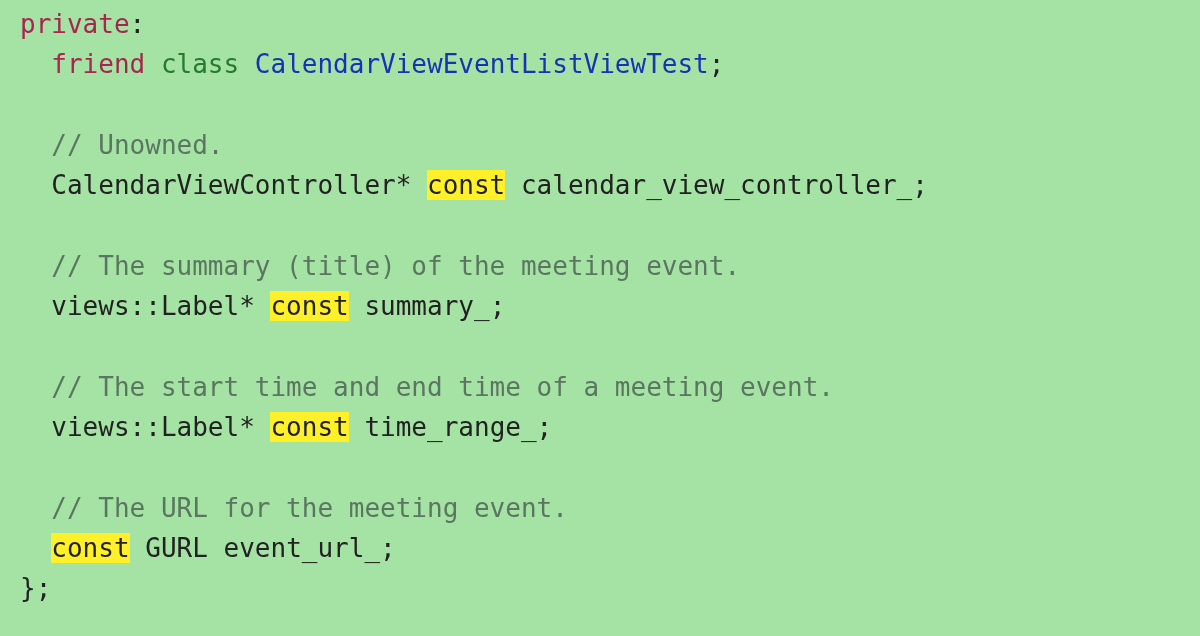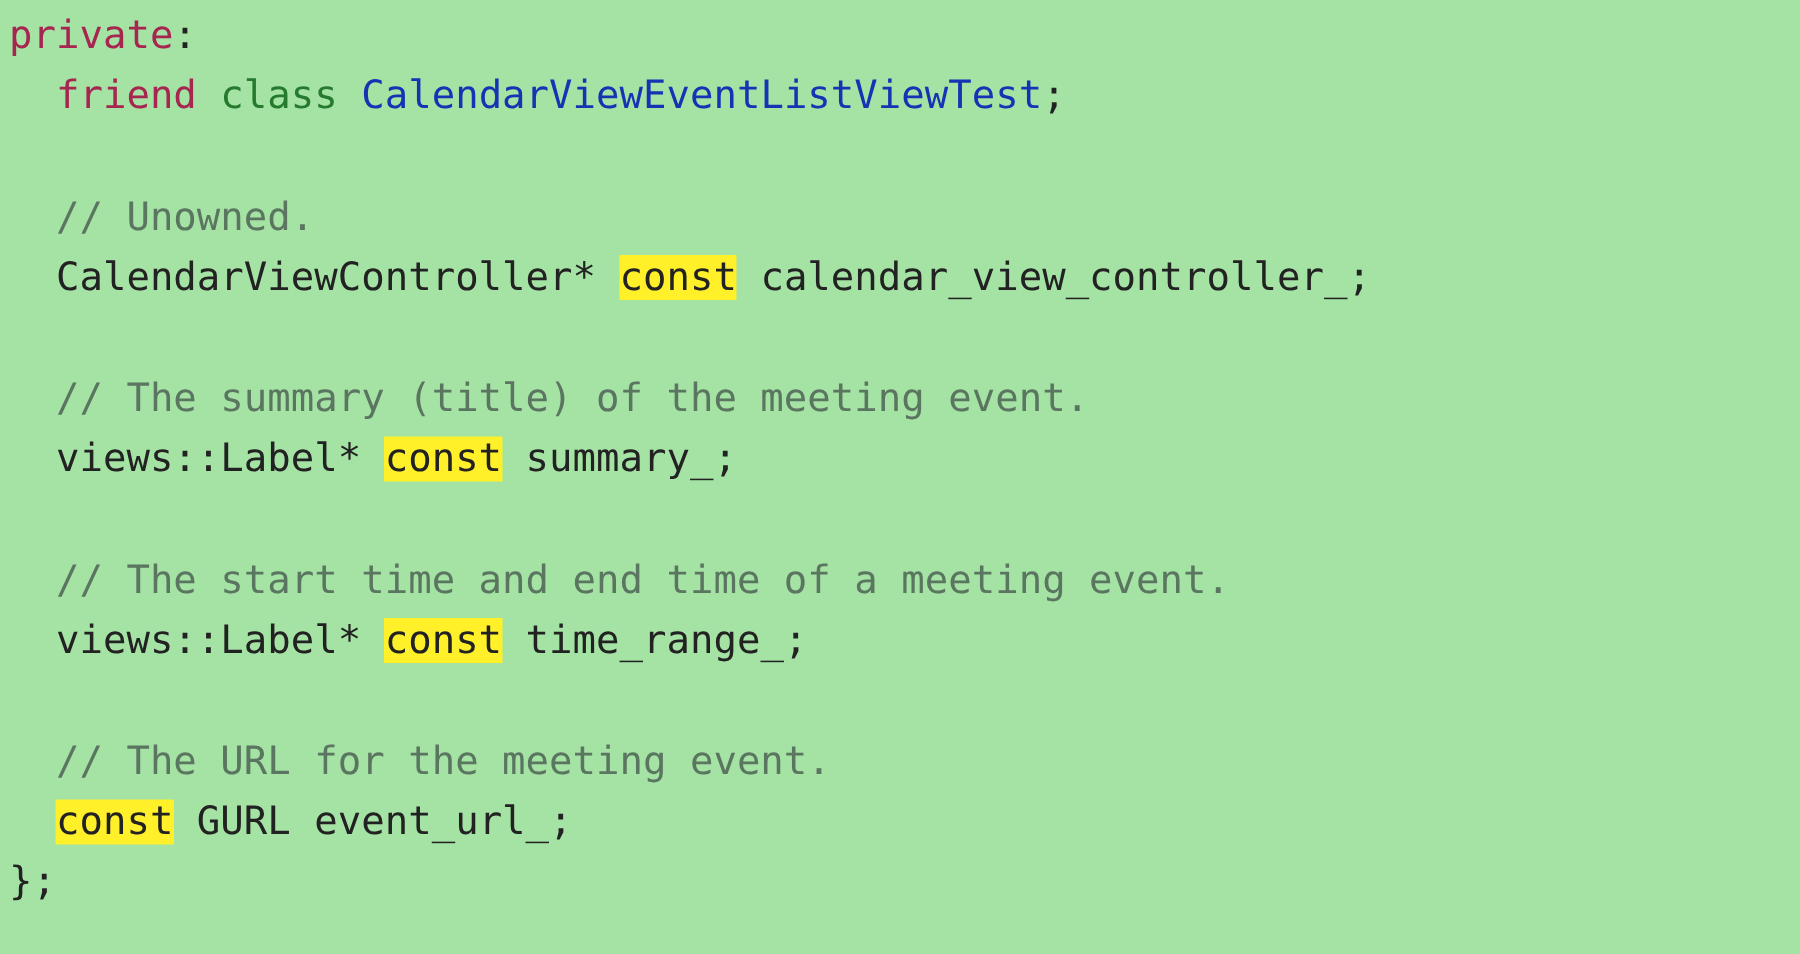--- a/index.html
+++ b/index.html
@@ -8,21 +8,21 @@
     width: 1200px;
     height: 636px;
     background: #a5e3a5;
     font-family: "Menlo", "Consolas", "DejaVu Sans Mono", monospace;
     font-size: 26px;
     line-height: 1.55;
     color: #222;
     overflow: hidden;
   }
   .code-block {
-    padding: 4px 6px;
+    padding: 4px 20px;
     white-space: pre;
   }
   .kw-access { color: #a62650; }       
   .kw-friend { color: #a62650; }       
   .kw-class  { color: #257a2e; }       
   .type      { color: #1733b3; }       
   .comment   { color: #5b7660; }       
   .hl        { background: #fff02a; }  
   .plain     { color: #222; }
 </style>

